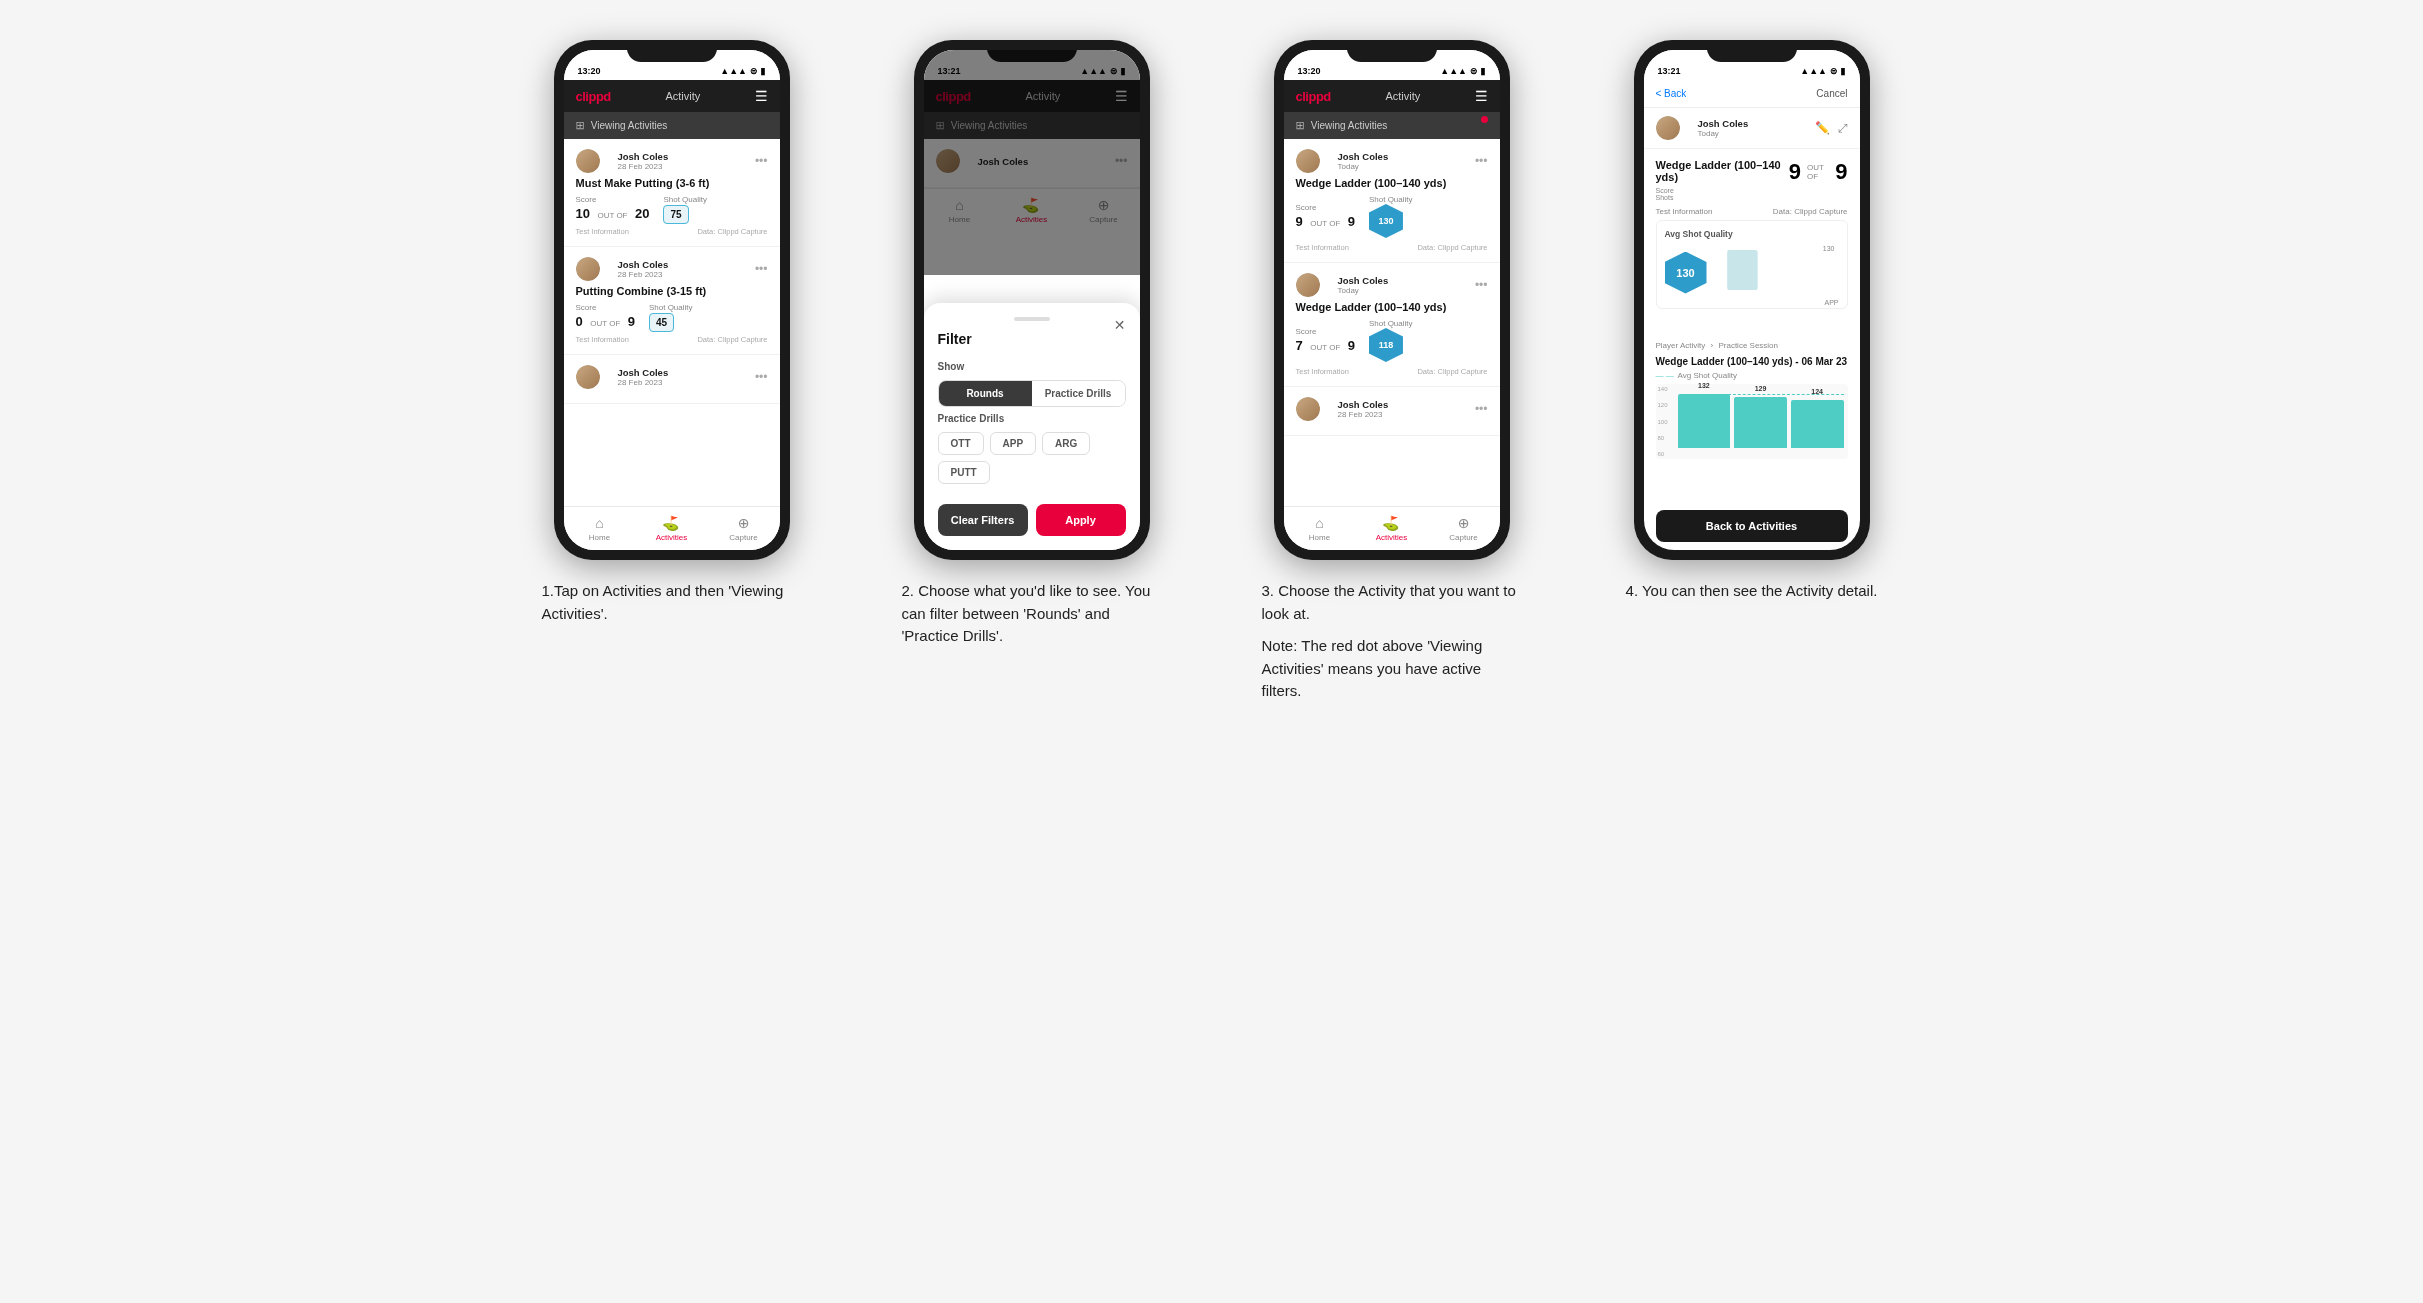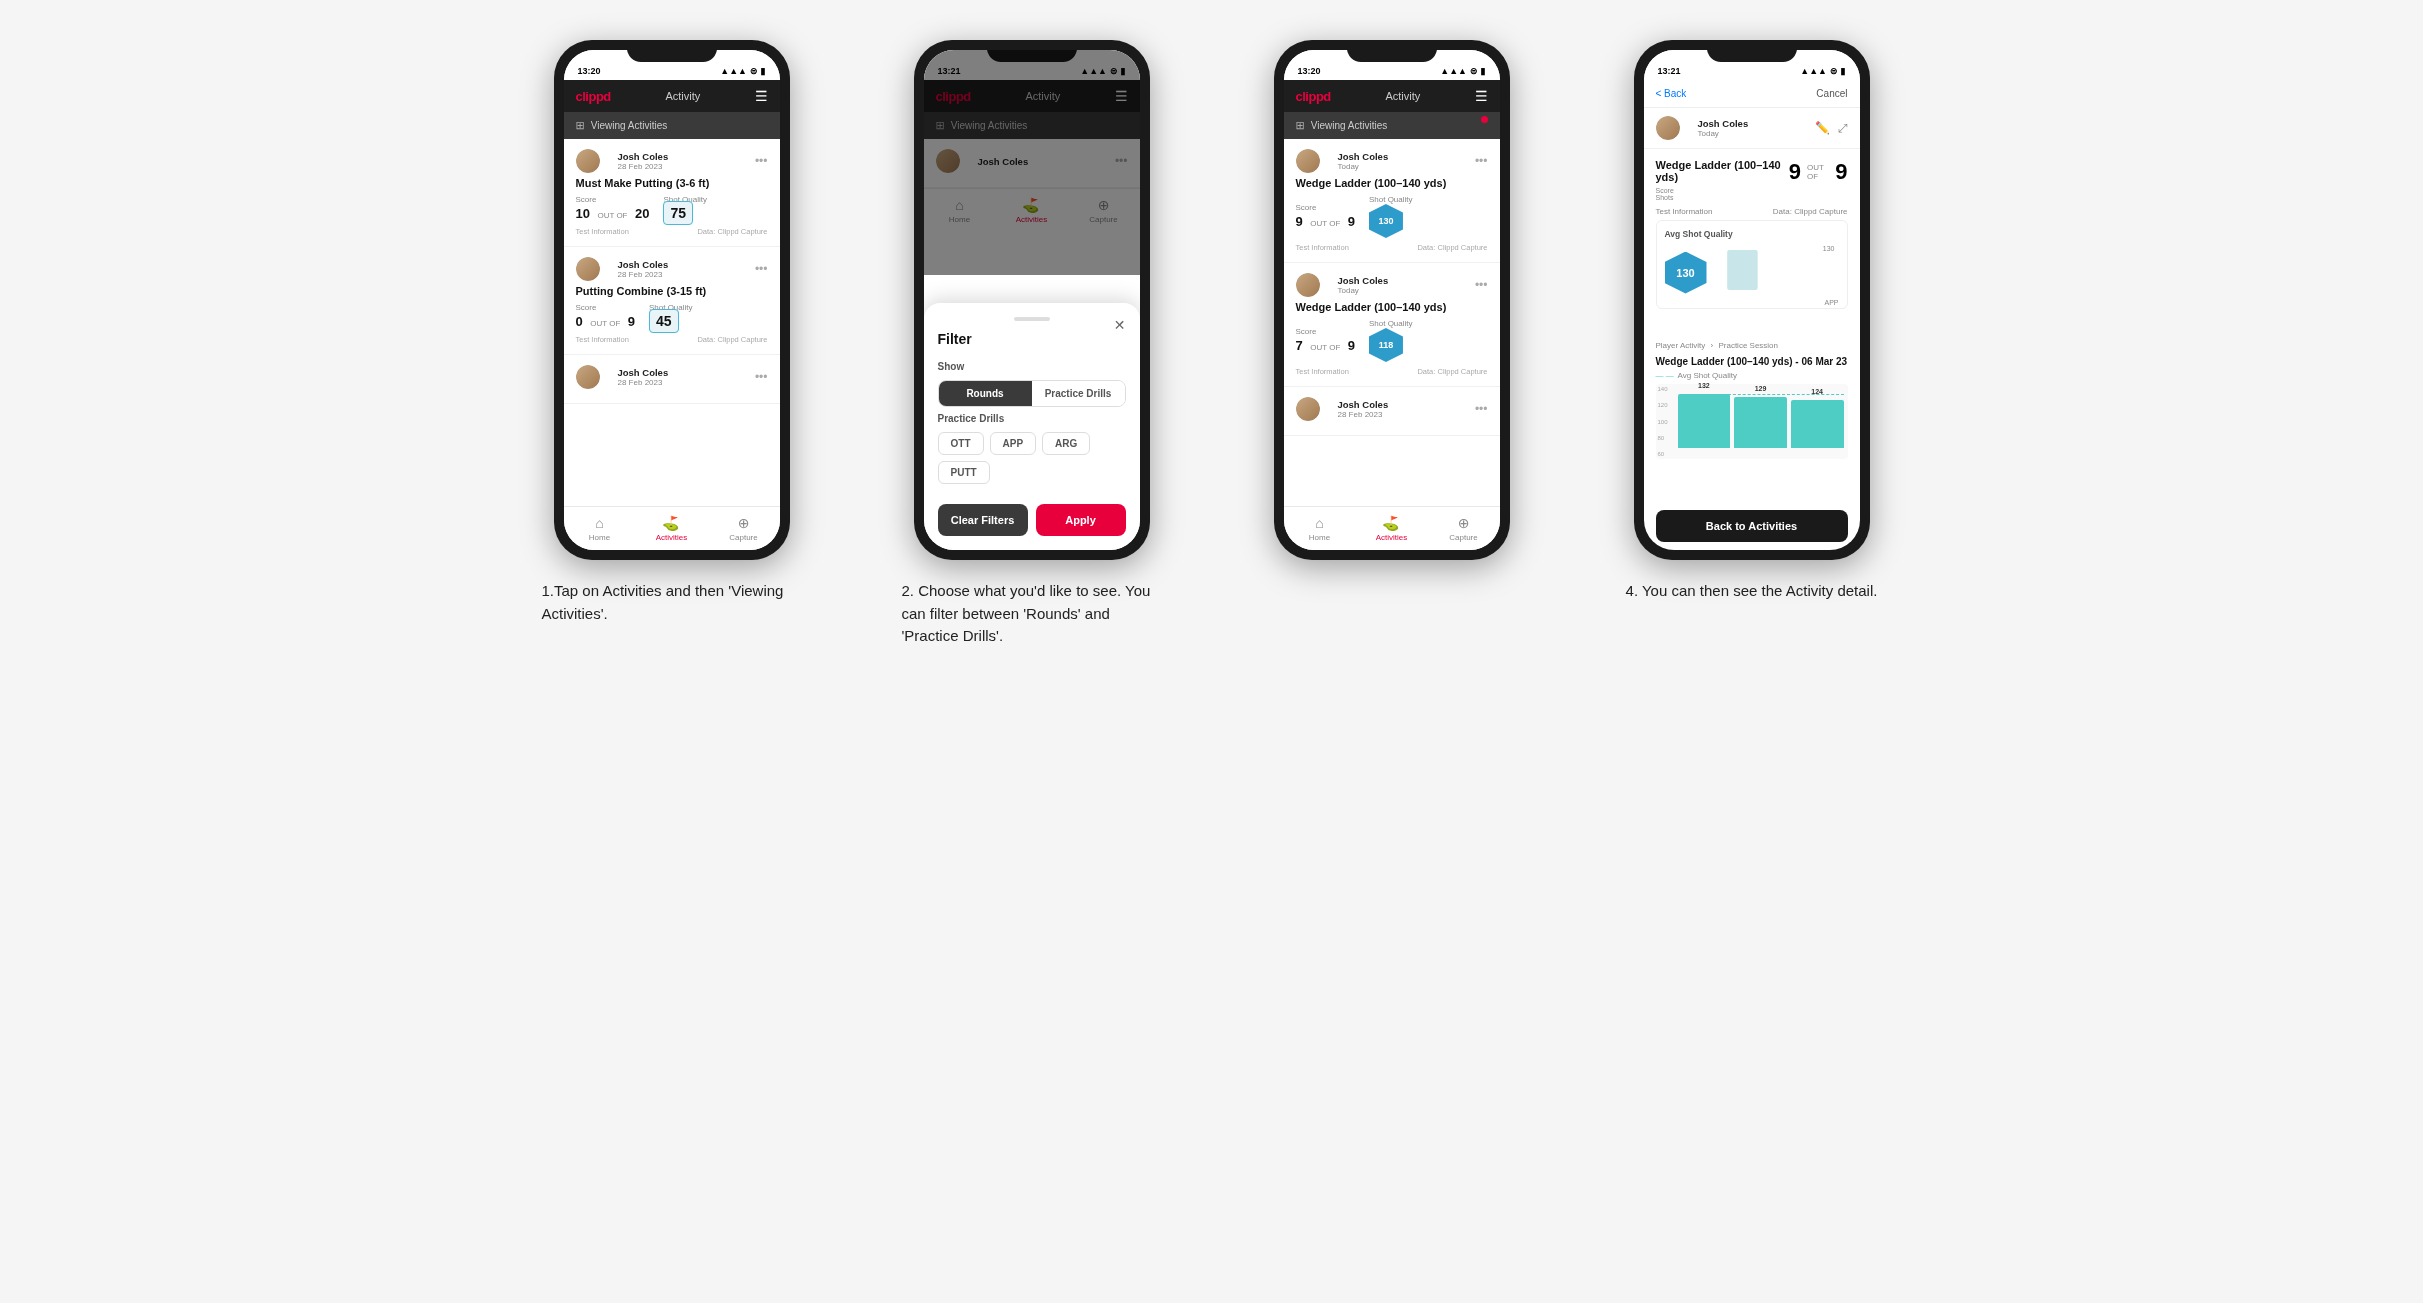--- a/index.html
+++ b/index.html
@@ -158,21 +158,21 @@
       gap: 14px;
     }
     .stat-label { font-size: 8px; color: #888; display: block; }
     .stat-value { font-size: 13px; font-weight: 700; color: #111; display: inline; }
     .stat-of { font-size: 8px; color: #888; margin: 0 3px; }
     .shot-quality-badge {
       background: #e8f4f8;
       border: 1.5px solid #4ab8d8;
       border-radius: 4px;
       padding: 3px 6px;
-      font-size: 14px;
+      font-size: 10px;
       font-weight: 700;
       color: #111;
     }
     .card-footer {
       display: flex;
       justify-content: space-between;
       margin-top: 5px;
     }
     .footer-text { font-size: 7.5px; color: #aaa; }
     
@@ -722,20 +722,24 @@
             <span class="nav-icon">⛳</span>
             <span>Activities</span>
           </div>
           <div class="nav-item">
             <span class="nav-icon">⊕</span>
             <span>Capture</span>
           </div>
         </div>
       </div>
     </div>
+    <div style="max-width:260px;">
+      <div class="caption">3. Choose the Activity that you want to look at.</div>
+      <div class="caption" style="margin-top:10px;">Note: The red dot above 'Viewing Activities' means you have active filters.</div>
+    </div>
   </div>
 
   <div class="step-container">
     <div class="phone">
       <div class="phone-notch"></div>
       <div class="phone-screen">
 
         <div class="status-bar">
           <span>13:21</span>
           <div class="status-icons">

